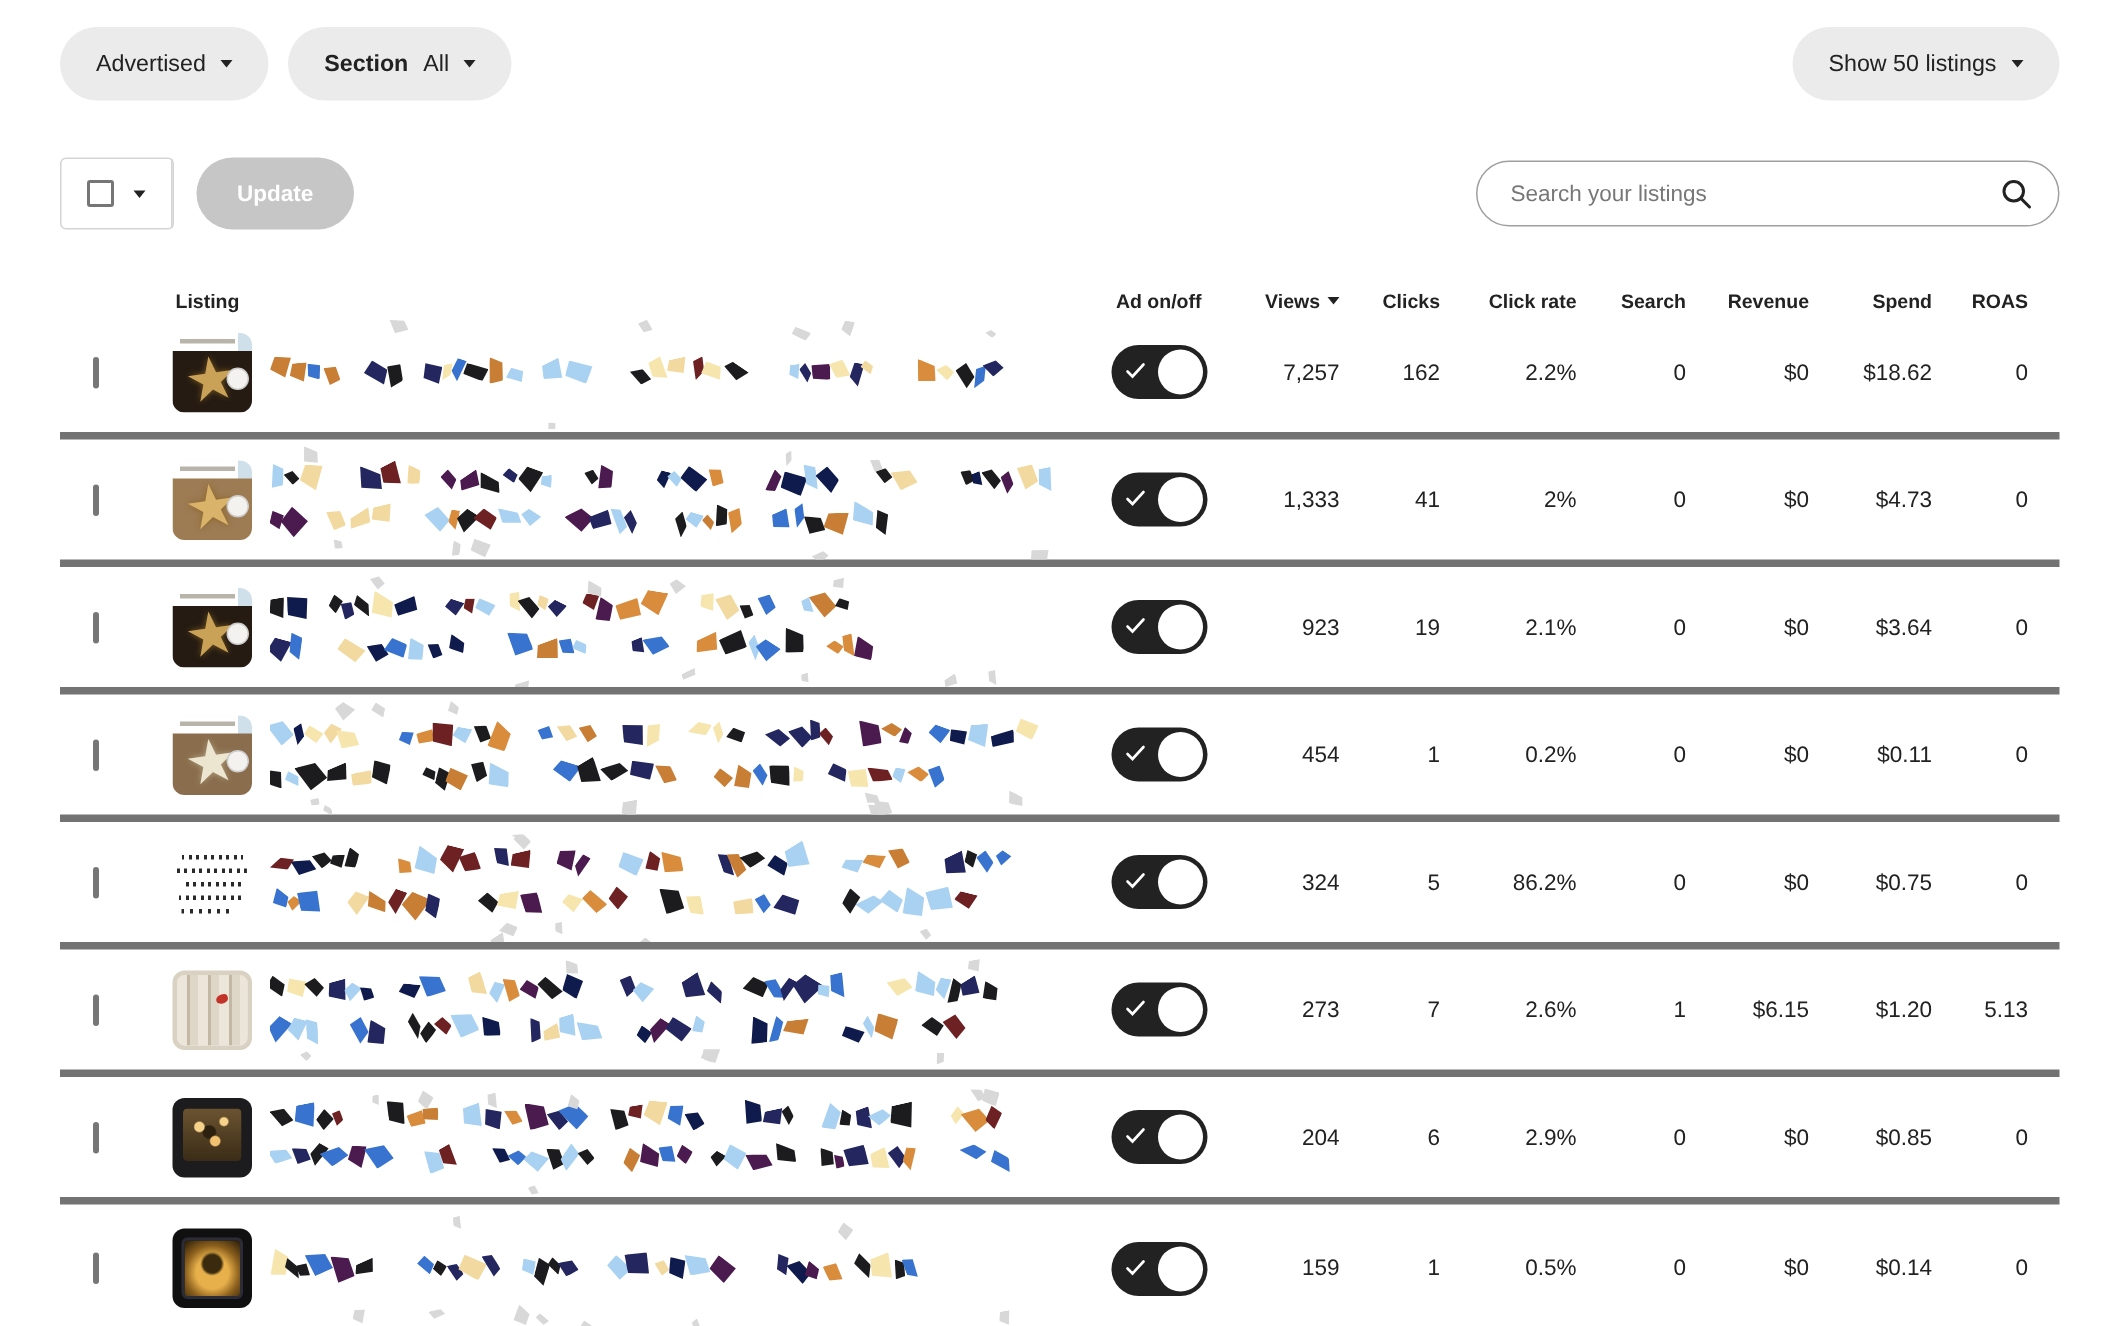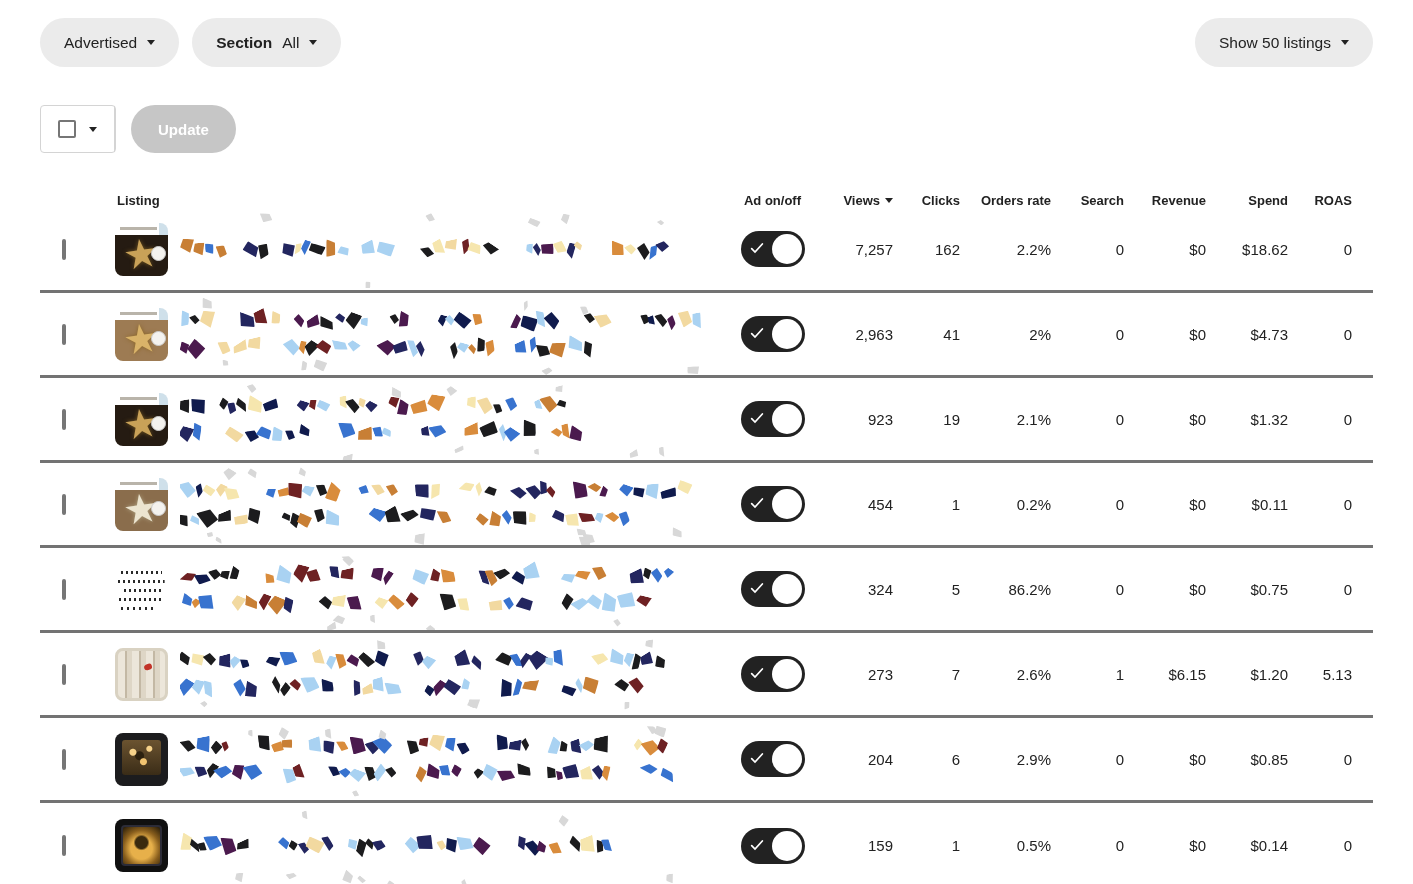--- a/index.html
+++ b/index.html
@@ -56,21 +56,21 @@
   .c-rate  { width: 91px; text-align: right; }
   .c-orders{ width: 73px; text-align: right; }
   .c-rev   { width: 82px; text-align: right; }
   .c-spend { width: 82px; text-align: right; }
   .c-roas  { width: 64px; text-align: right; }
 
   .table-head { display: flex; align-items: center; margin-top: 40px; font-size: 13px; font-weight: bold; height: 15px; }
   .th-listing { margin-left: 77px; }
   .th-views { display: flex; justify-content: flex-end; align-items: center; gap: 5px; }
 
-  .row { display: flex; align-items: center; height: 85px; border-bottom: 3px solid #737373; font-size: 15px; }
+  .row { display: flex; align-items: center; height: 85px; border-bottom: 5px solid #737373; font-size: 15px; }
   .row:last-child { border-bottom: none; }
   .cb-cell { width: 75px; padding-left: 22px; flex: none; }
 
   .thumb { width: 53px; height: 53px; border-radius: 8px; position: relative; overflow: hidden; flex: none; cursor: pointer; }
   .thumb--gold-star-dark {
     background:
       linear-gradient(90deg, transparent 0 5px, #b9b4aa 5px 42px, transparent 42px) 0 4px/100% 3px no-repeat,
       linear-gradient(90deg, #fff 0 44px, #cfe0ea 44px) 0 0/100% 12px no-repeat,
       linear-gradient(180deg, #f4f2ec 0 12px, #251b12 12px 100%);
   }
@@ -162,32 +162,41 @@
   </div>
 
   <div class="toolbar">
     <div class="bulk-box">
       <div class="bulk-select">
         <span class="checkbox"></span>
         <span class="caret sm"></span>
       </div>
     </div>
     <button class="update-btn">Update</button>
+    <div class="search">
+      <input type="text" placeholder="Search your listings" style="">
+      <button class="search-icon-btn">
+        <svg width="24" height="24" viewBox="0 0 24 24" fill="none" stroke="#222" stroke-width="2" stroke-linecap="round">
+          <circle cx="10.5" cy="10.5" r="6.5"></circle>
+          <line x1="15.6" y1="15.6" x2="21" y2="21"></line>
+        </svg>
+      </button>
+    </div>
   </div>
 
   <div class="table-head">
     <span class="th-listing">Listing</span>
     <div class="rgrid">
       <span class="c-toggle">Ad on/off</span>
       <span class="c-views th-views">
         <span>Views</span>
         <span class="caret sm"></span>
       </span>
       <span class="c-clicks">Clicks</span>
-      <span class="c-rate">Orders rate</span>
+      <span class="c-rate">Click rate</span>
       <span class="c-orders">Search</span>
       <span class="c-rev">Revenue</span>
       <span class="c-spend">Spend</span>
       <span class="c-roas">ROAS</span>
     </div>
   </div>
 
   <div>
   <div class="row">
     <div class="cb-cell">
@@ -373,21 +382,21 @@
         </div>
     <div class="rgrid">
       <span class="c-toggle">
         <button class="toggle">
           <svg width="16" height="16" viewBox="0 0 24 24" fill="none" stroke="#fff" stroke-width="2.6" stroke-linecap="round">
             <path d="M4 13l5 5 11-12"></path>
           </svg>
           <span class="knob"></span>
         </button>
       </span>
-      <span class="c-views">2,963</span>
+      <span class="c-views">1,333</span>
       <span class="c-clicks">41</span>
       <span class="c-rate">2%</span>
       <span class="c-orders">0</span>
       <span class="c-rev">$0</span>
       <span class="c-spend">$4.73</span>
       <span class="c-roas">0</span>
     </div>
   </div>
 
   <div class="row">
@@ -490,21 +499,21 @@
             <path d="M4 13l5 5 11-12"></path>
           </svg>
           <span class="knob"></span>
         </button>
       </span>
       <span class="c-views">923</span>
       <span class="c-clicks">19</span>
       <span class="c-rate">2.1%</span>
       <span class="c-orders">0</span>
       <span class="c-rev">$0</span>
-      <span class="c-spend">$1.32</span>
+      <span class="c-spend">$3.64</span>
       <span class="c-roas">0</span>
     </div>
   </div>
 
   <div class="row">
     <div class="cb-cell">
       <span class="checkbox"></span>
     </div>
     <div class="thumb thumb--white-star-tan"></div>
     <div class="title">

